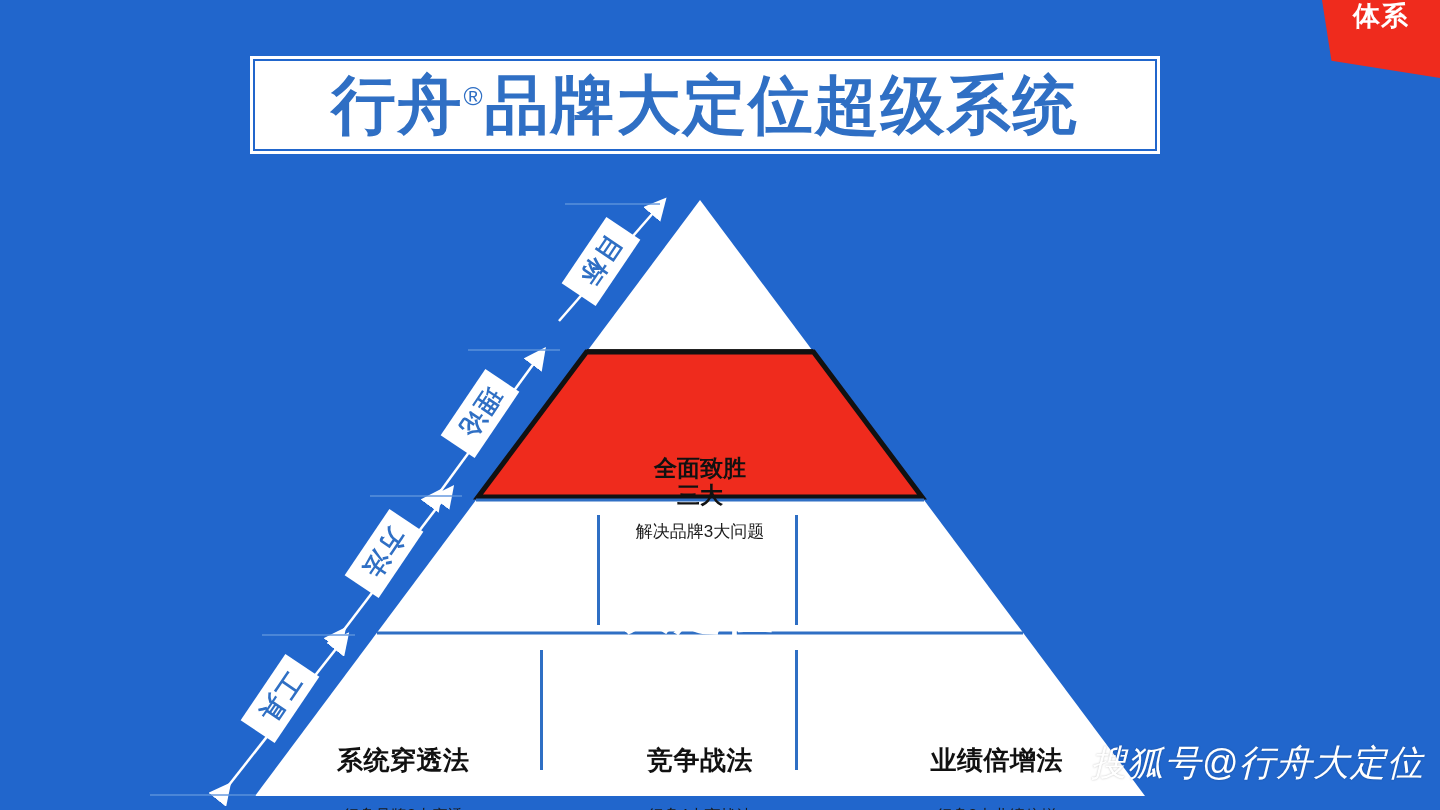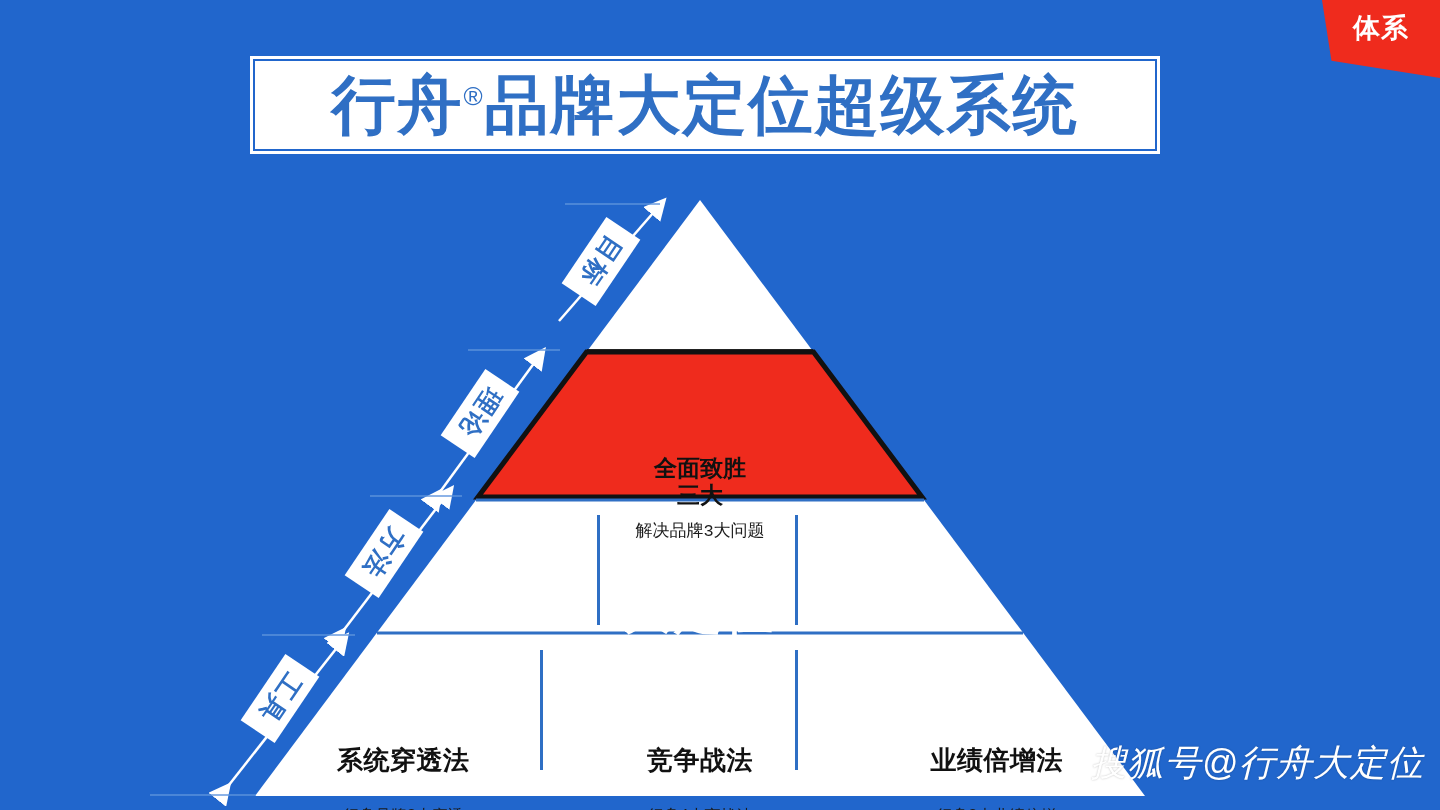--- a/index.html
+++ b/index.html
@@ -26,21 +26,21 @@
     position: absolute;
     right: 0;
     top: 0;
     width: 118px;
     height: 78px;
     background: #ef2b1d;
     clip-path: polygon(0 0, 100% 0, 100% 100%, 8% 78%);
     display: flex;
     align-items: flex-start;
     justify-content: center;
-    padding-top: 15px;
+    padding-top: 3px;
     box-sizing: border-box;
   }
   .ribbon-text {
     color: #ffffff;
     font-size: 27px;
     font-weight: bold;
     letter-spacing: 1px;
     line-height: 1;
   }
 
@@ -97,21 +97,20 @@
     top: 255px;
     font-size: 23px;
     font-weight: bold;
     color: #111111;
   }
   .tier1-sub {
     left: 0; right: 0;
     top: 322px;
     font-size: 17px;
     color: #1b1b1b;
-    font-family: Liberation Mono, monospace;
   }
 
   .tier2-title {
     left: 0; right: 0;
     top: 384px;
     font-size: 47px;
     font-weight: bold;
     color: #ffffff;
     letter-spacing: 4px;
   }

